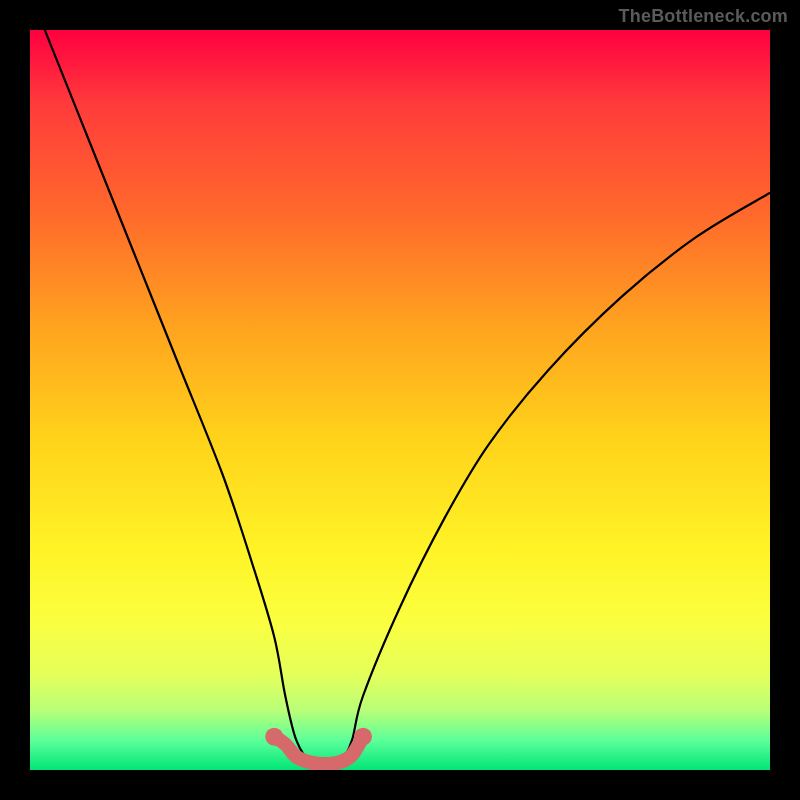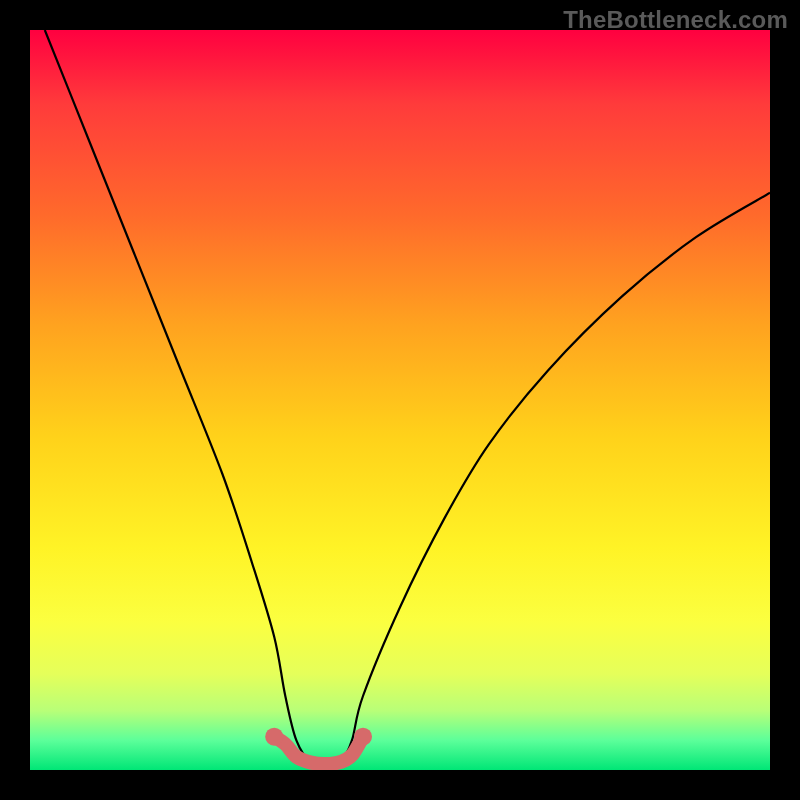--- a/index.html
+++ b/index.html
@@ -36,21 +36,21 @@
       #b8ff78 92%,
       #5cff9a 96%,
       #00e676 100%
     );
   }
   .watermark {
     position: absolute;
     top: 6px;
     right: 12px;
     font-family: Arial, Helvetica, sans-serif;
-    font-size: 24px;
+    font-size: 18px;
     font-weight: bold;
     color: #5a5a5a;
     letter-spacing: 0.2px;
     user-select: none;
   }
   svg.curve-layer {
     position: absolute;
     left: 0;
     top: 0;
     width: 740px;

